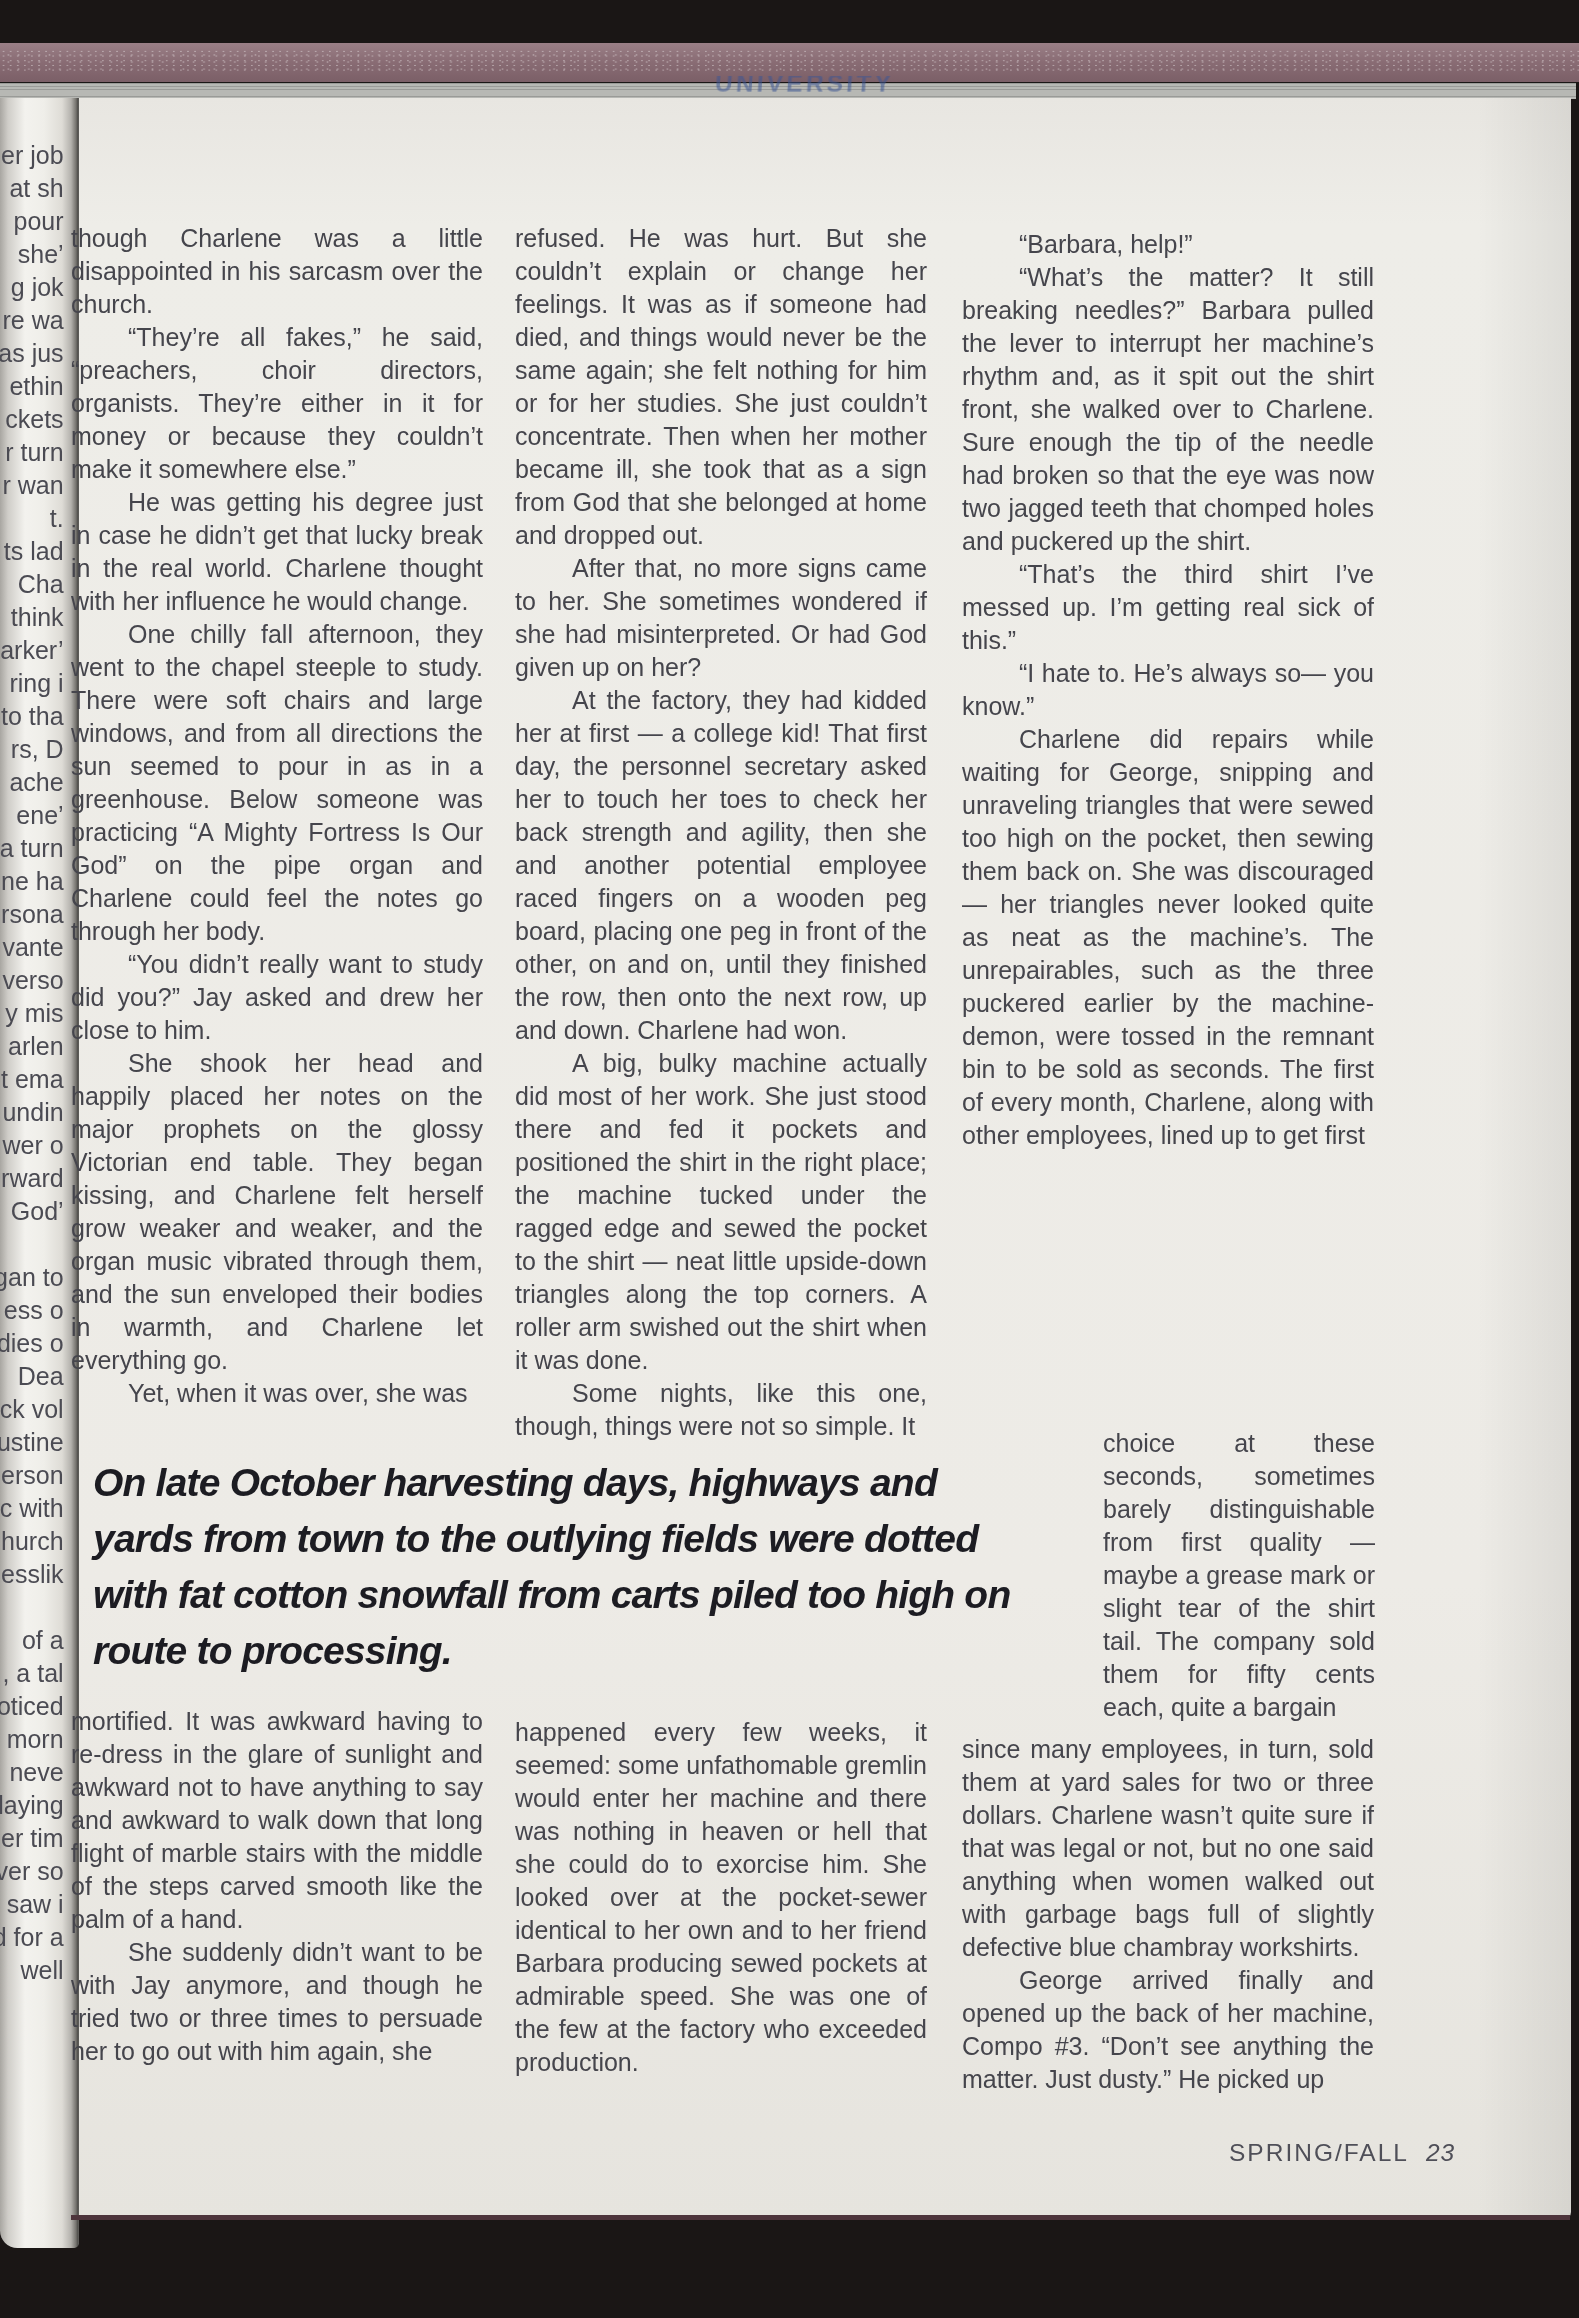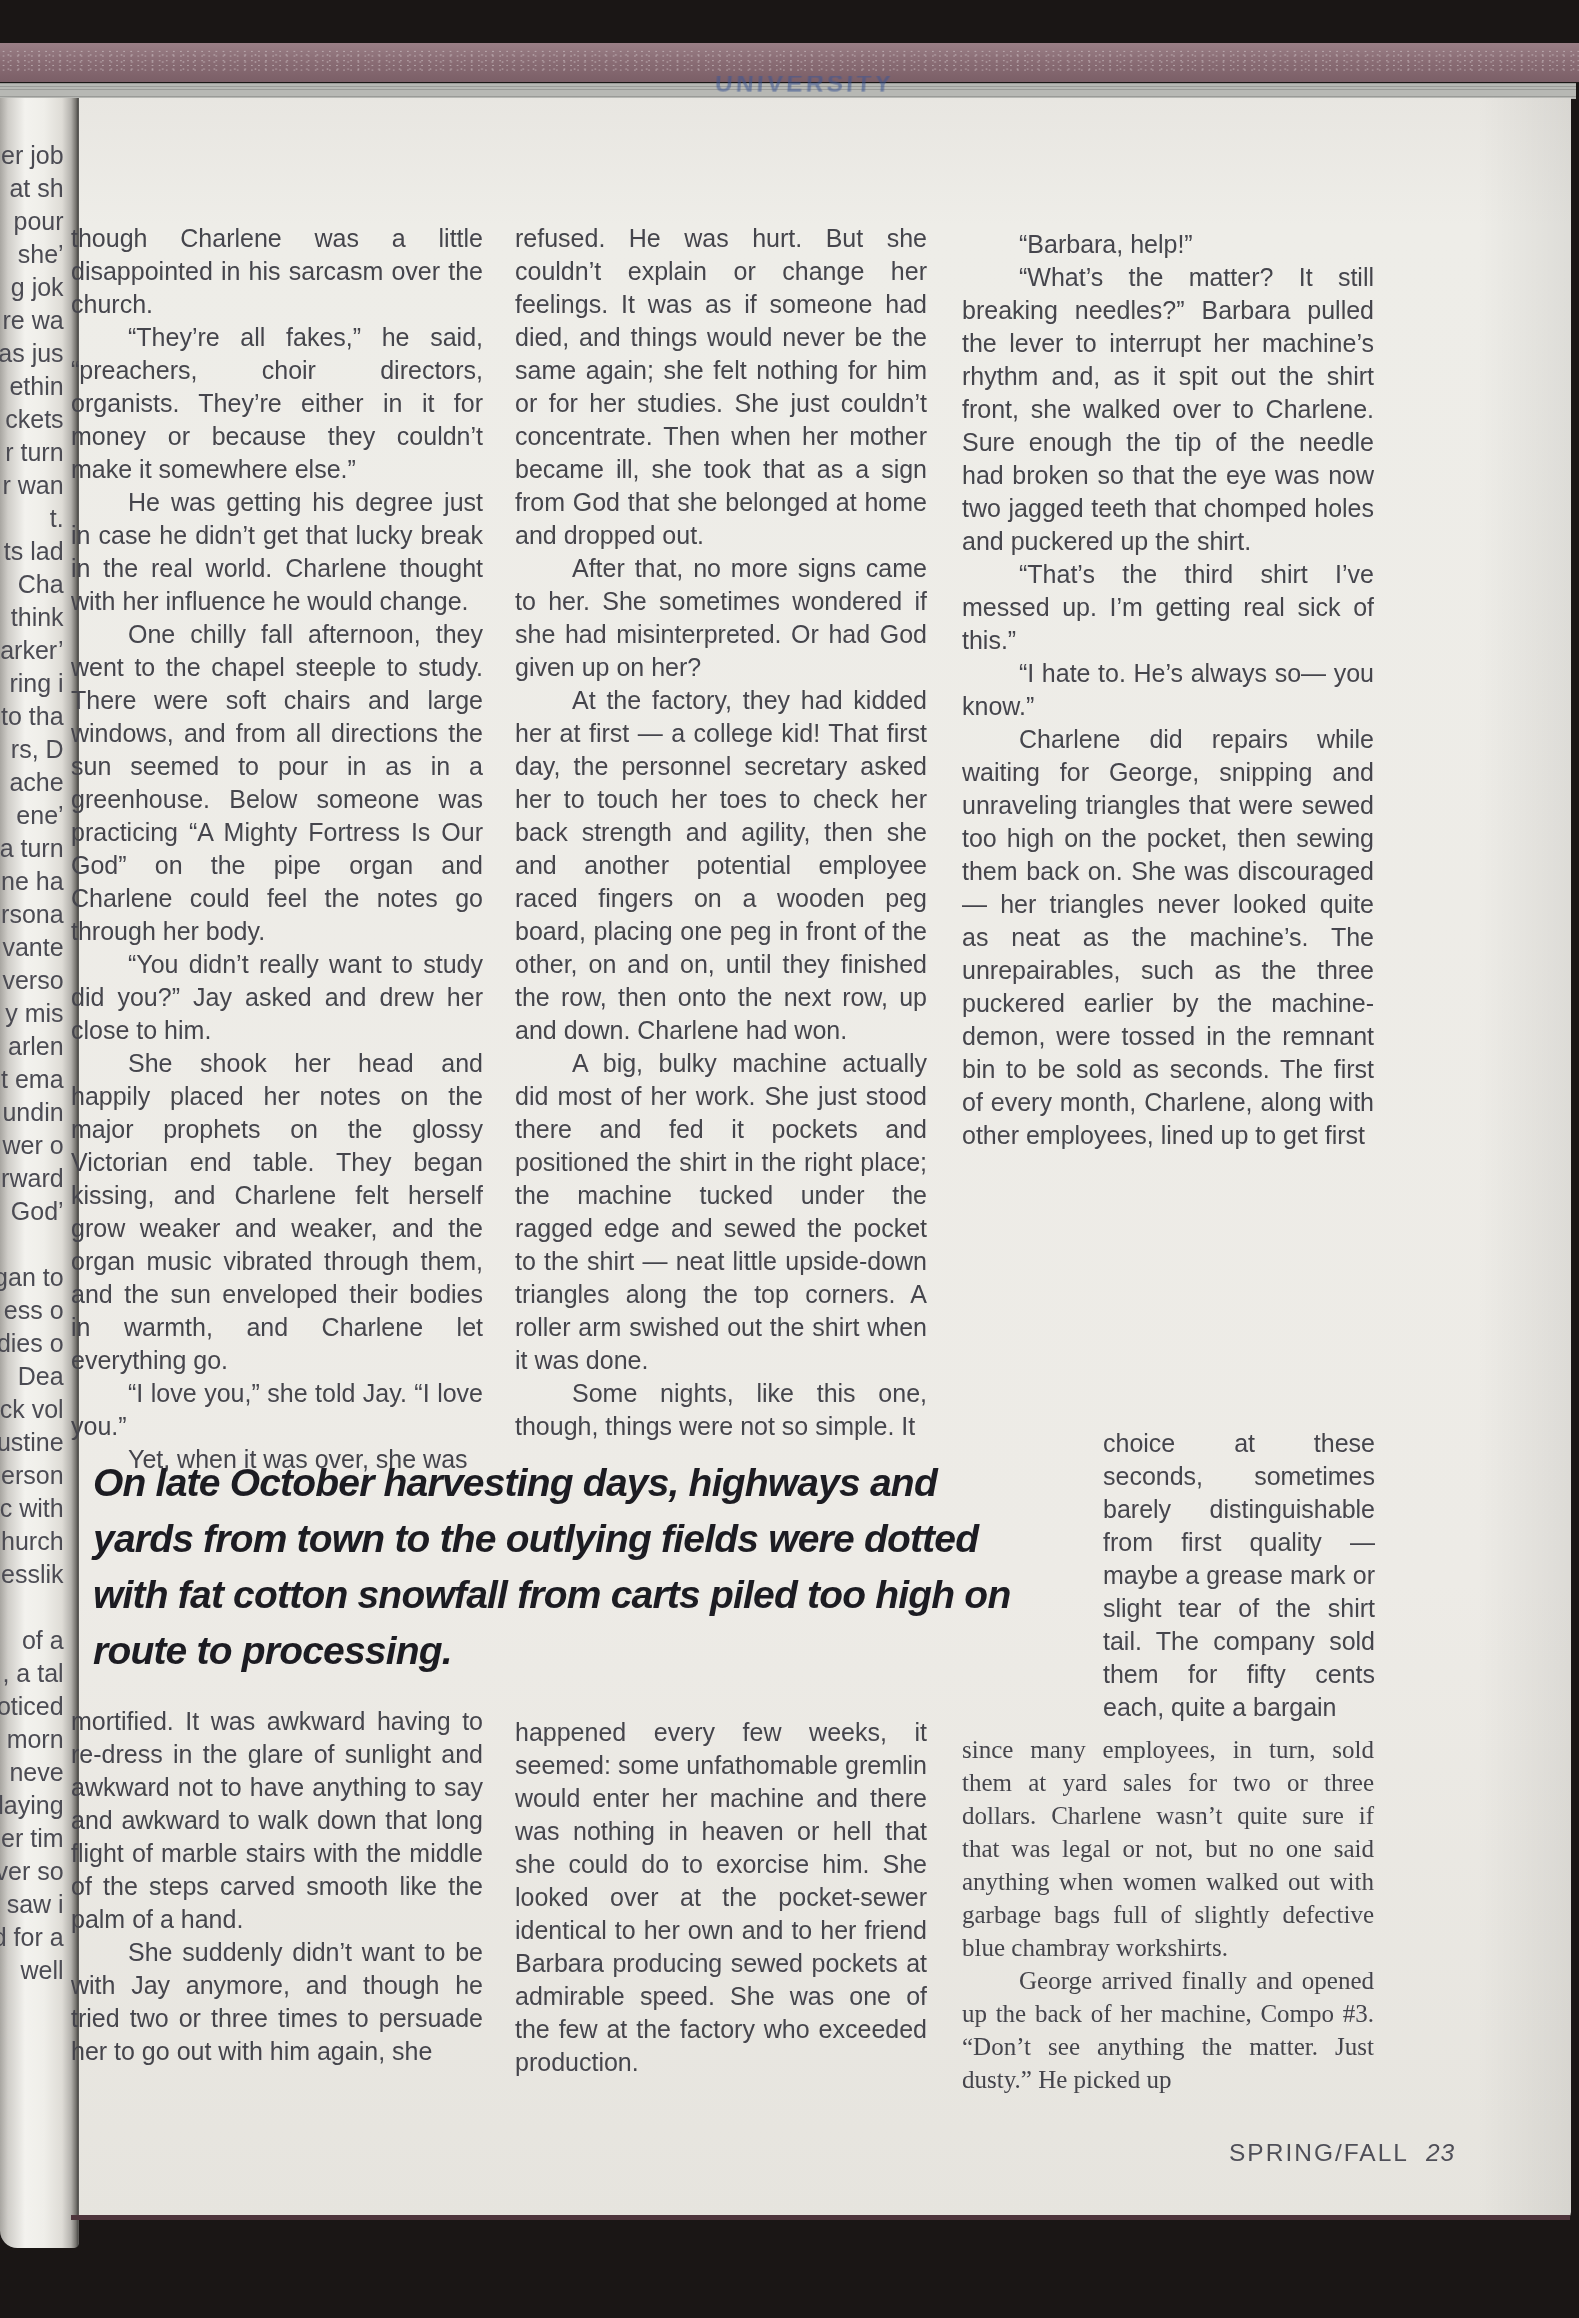--- a/index.html
+++ b/index.html
@@ -76,21 +76,21 @@
     text-align:justify;color:#45454c;
   }
   .col p{margin:0;}
   .col p.ind{text-indent:57px;}
   .c1t{left:71px;top:222px;}
   .c2t{left:515px;top:222px;}
   .c3t{left:962px;top:228px;}
   .c3w{left:1103px;top:1427px;width:272px;}
   .c1b{left:71px;top:1705px;}
   .c2b{left:515px;top:1716px;}
-  .c3b{left:962px;top:1733px;font-family:Liberation Serif, serif;}
+  .c3b{left:962px;top:1733px;}
 
   
   .pullquote{position:absolute;left:93px;top:1455px;width:995px;}
   .pq-line{
     font-size:39px;line-height:56px;font-weight:bold;font-style:italic;
     letter-spacing:-0.8px;color:#1c1c22;white-space:nowrap;
   }
 
   
   .footer{
@@ -177,21 +177,20 @@
       </div>
   </div>
 
   <div class="col c1t">
       <p>though Charlene was a little disappointed in his sarcasm over the church.</p>
       <p class="ind">“They’re all fakes,” he said, “preachers, choir directors, organists. They’re either in it for money or because they couldn’t make it somewhere else.”</p>
       <p class="ind">He was getting his degree just in case he didn’t get that lucky break in the real world. Charlene thought with her influence he would change.</p>
       <p class="ind">One chilly fall afternoon, they went to the chapel steeple to study. There were soft chairs and large windows, and from all directions the sun seemed to pour in as in a greenhouse. Below someone was practicing “A Mighty Fortress Is Our God” on the pipe organ and Charlene could feel the notes go through her body.</p>
       <p class="ind">“You didn’t really want to study did you?” Jay asked and drew her close to him.</p>
       <p class="ind">She shook her head and happily placed her notes on the major prophets on the glossy Victorian end table. They began kissing, and Charlene felt herself grow weaker and weaker, and the organ music vibrated through them, and the sun enveloped their bodies in warmth, and Charlene let everything go.</p>
-      <p class="ind">“I love you,” she told Jay. “I love you.”</p>
       <p class="ind">Yet, when it was over, she was</p>
     </div>
 
   <div class="col c2t">
       <p>refused. He was hurt. But she couldn’t explain or change her feelings. It was as if someone had died, and things would never be the same again; she felt nothing for him or for her studies. She just couldn’t concentrate. Then when her mother became ill, she took that as a sign from God that she belonged at home and dropped out.</p>
       <p class="ind">After that, no more signs came to her. She sometimes wondered if she had misinterpreted. Or had God given up on her?</p>
       <p class="ind">At the factory, they had kidded her at first — a college kid! That first day, the personnel secretary asked her to touch her toes to check her back strength and agility, then she and another potential employee raced fingers on a wooden peg board, placing one peg in front of the other, on and on, until they finished the row, then onto the next row, up and down. Charlene had won.</p>
       <p class="ind">A big, bulky machine actually did most of her work. She just stood there and fed it pockets and positioned the shirt in the right place; the machine tucked under the ragged edge and sewed the pocket to the shirt — neat little upside-down triangles along the top corners. A roller arm swished out the shirt when it was done.</p>
       <p class="ind">Some nights, like this one, though, things were not so simple. It</p>
     </div>

